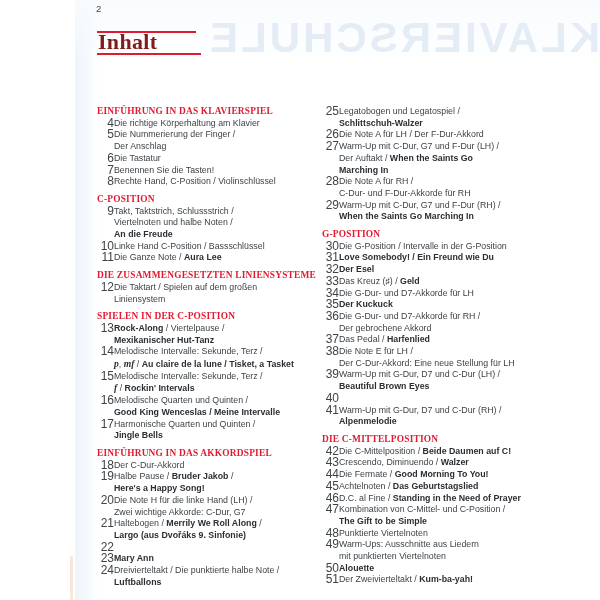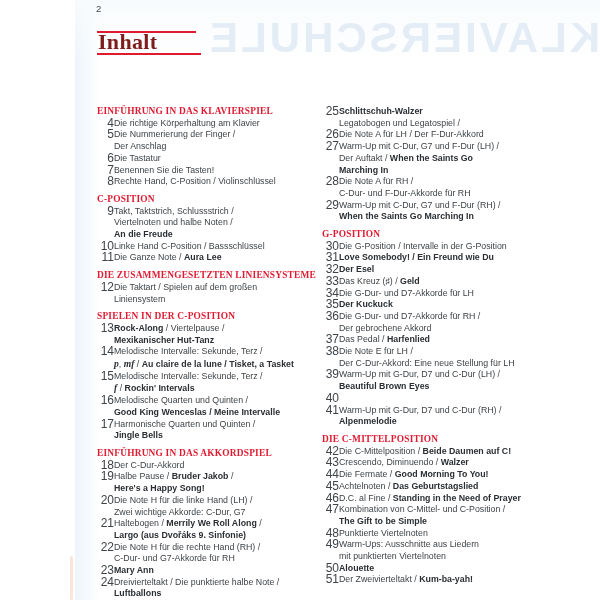--- a/index.html
+++ b/index.html
@@ -222,24 +222,20 @@
           </div>
           <div class="entry">
             <div class="num">21</div>
             <div class="txt">
               <div class="line"><span class="seg-n">Haltebogen / </span><span class="seg-b">Merrily We Roll Along</span><span class="seg-n"> /</span></div>
               <div class="line"><span class="seg-b">Largo (aus Dvořáks 9. Sinfonie)</span></div>
             </div>
           </div>
           <div class="entry">
             <div class="num">22</div>
-            <div class="txt">
-              <div class="line"><span class="seg-n">Die Note H für die rechte Hand (RH) /</span></div>
-              <div class="line"><span class="seg-n">C-Dur- und G7-Akkorde für RH</span></div>
-            </div>
           </div>
           <div class="entry">
             <div class="num">23</div>
             <div class="txt">
               <div class="line"><span class="seg-b">Mary Ann</span></div>
             </div>
           </div>
           <div class="entry">
             <div class="num">24</div>
             <div class="txt">
@@ -247,22 +243,22 @@
               <div class="line"><span class="seg-b">Luftballons</span></div>
             </div>
           </div>
         </div>
       </div>
       <div class="col">
         <div class="section">
           <div class="entry">
             <div class="num">25</div>
             <div class="txt">
+              <div class="line"><span class="seg-n">Legatobogen und Legatospiel /</span></div>
               <div class="line"><span class="seg-b">Schlittschuh-Walzer</span></div>
-              <div class="line"><span class="seg-n">Legatobogen und Legatospiel /</span></div>
             </div>
           </div>
           <div class="entry">
             <div class="num">26</div>
             <div class="txt">
               <div class="line"><span class="seg-n">Die Note A für LH / Der F-Dur-Akkord</span></div>
             </div>
           </div>
           <div class="entry">
             <div class="num">27</div>

